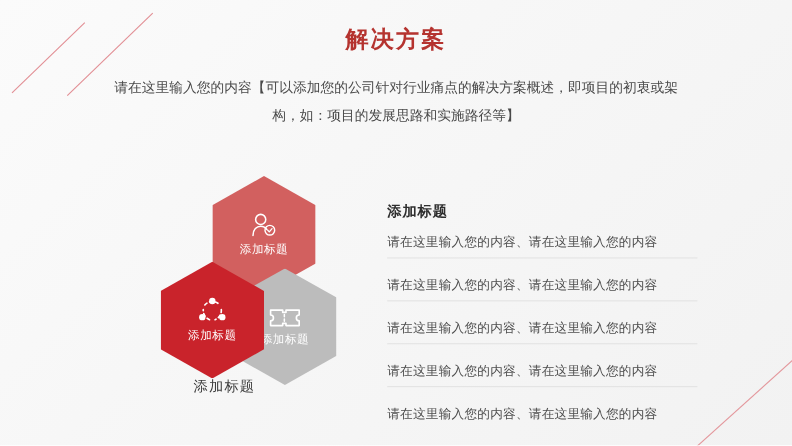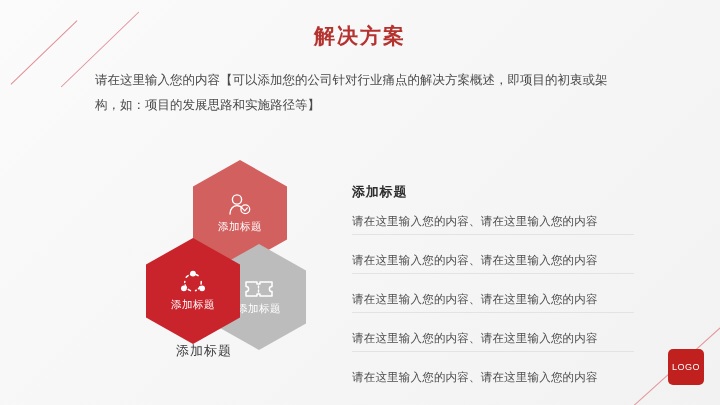--- a/index.html
+++ b/index.html
@@ -6,21 +6,21 @@
     margin: 0;
     padding: 0;
     background: #ffffff;
   }
   #slide {
     position: relative;
     width: 720px;
     height: 405px;
     overflow: hidden;
     background: linear-gradient(135deg, #fbfbfb 0%, #f7f7f7 40%, #f2f2f2 100%);
-    font-family: Liberation Sans, sans-serif;
+    font-family: Liberation Serif, serif;
   }
 
   
   .deco-line {
     position: absolute;
     background: #d96a72;
     transform-origin: center;
   }
   .deco-tl-1 {
     width: 92px; height: 1px;
@@ -51,20 +51,21 @@
     font-size: 21px;
     font-weight: bold;
     color: #b5332f;
     letter-spacing: 2px;
   }
   .subtitle {
     position: absolute;
     top: 68px;
     left: 95px;
     width: 530px;
+    text-align: center;
     font-size: 12.5px;
     line-height: 25px;
     color: #4a4a4a;
   }
 
   
   .hex-cluster {
     position: absolute;
     left: 150px;
     top: 160px;
@@ -226,16 +227,15 @@
 
   <div class="content-block">
     <div class="content-heading">添加标题</div>
     <div class="content-line">请在这里输入您的内容、请在这里输入您的内容</div>
     <div class="content-line">请在这里输入您的内容、请在这里输入您的内容</div>
     <div class="content-line">请在这里输入您的内容、请在这里输入您的内容</div>
     <div class="content-line">请在这里输入您的内容、请在这里输入您的内容</div>
     <div class="content-line last">请在这里输入您的内容、请在这里输入您的内容</div>
   </div>
 
-  <div class="logo-badge">LOGO</div>
 
 
 </div>
 
 </body></html>

